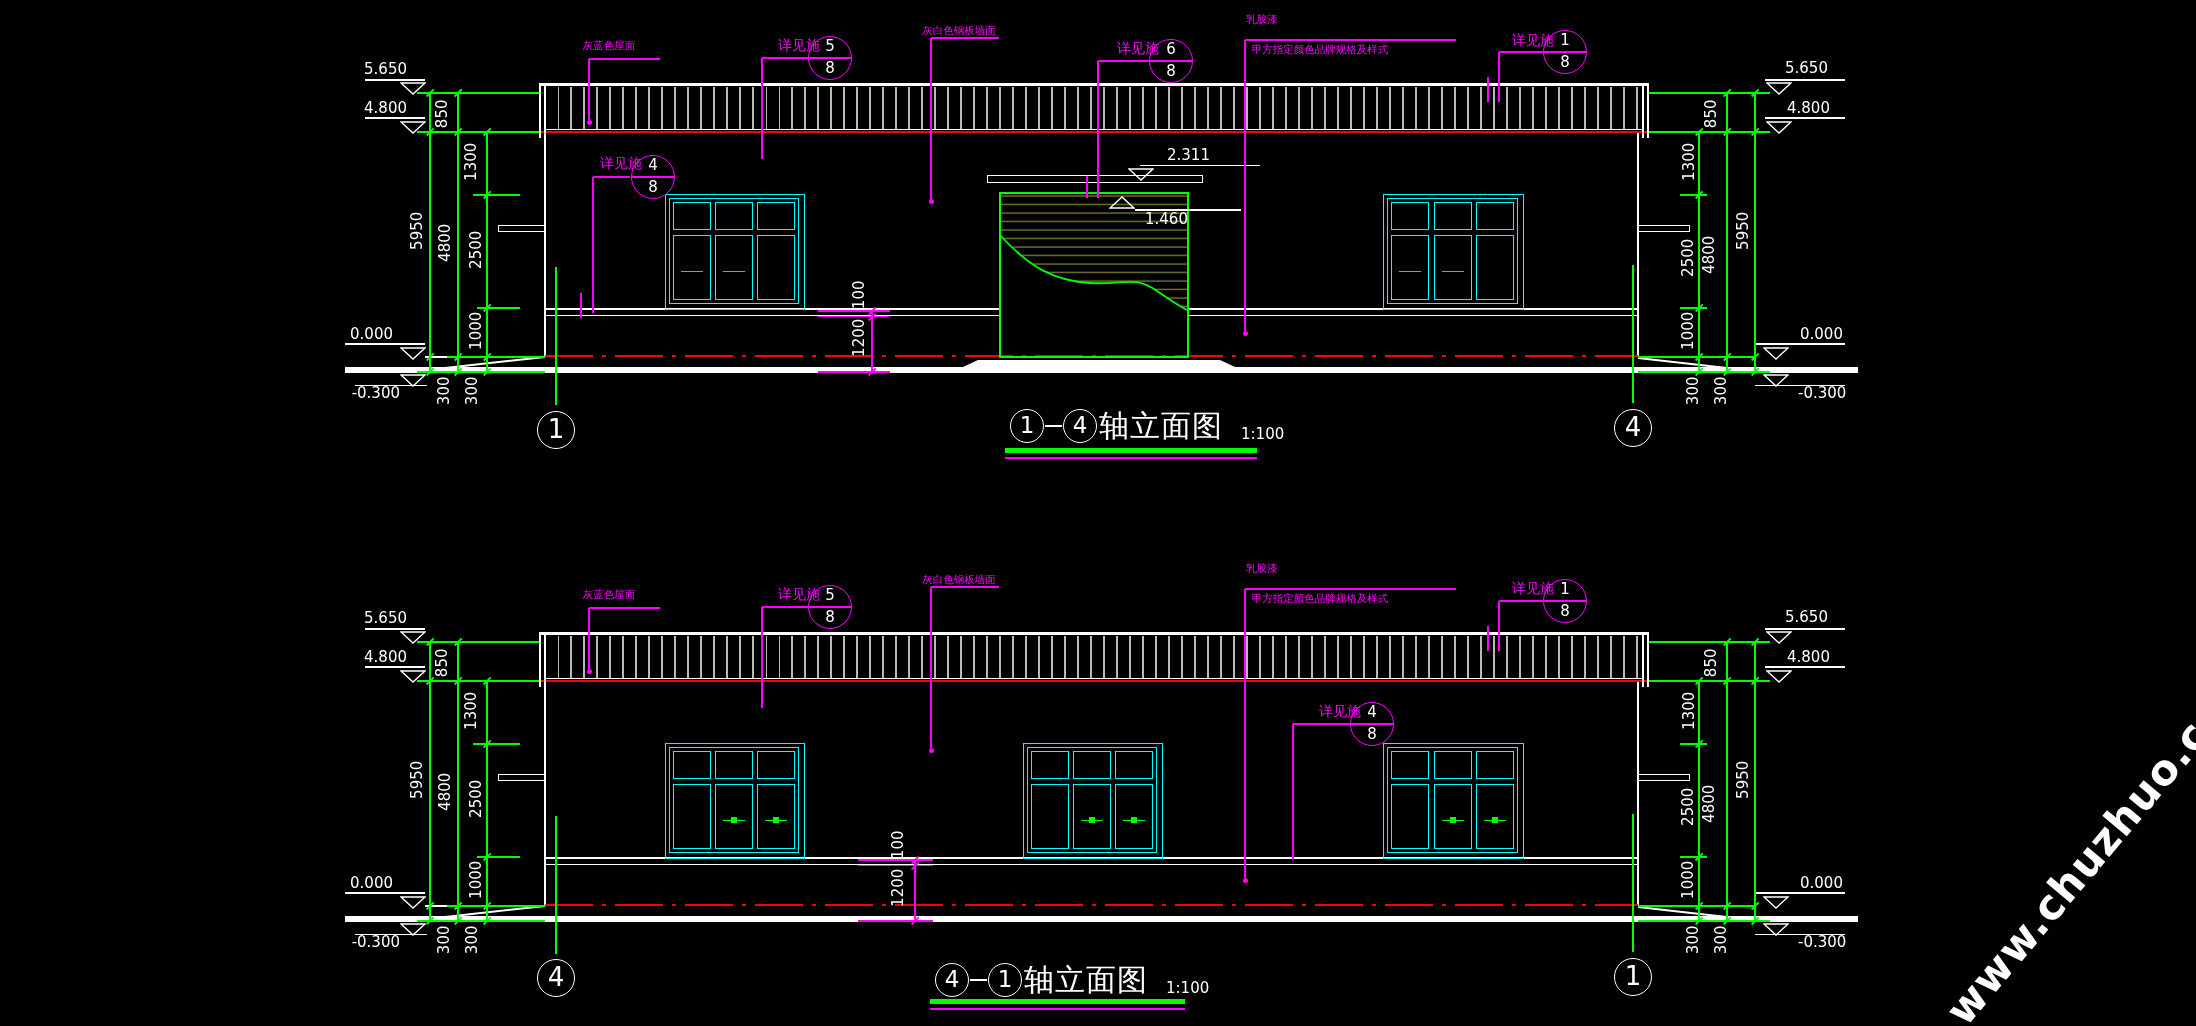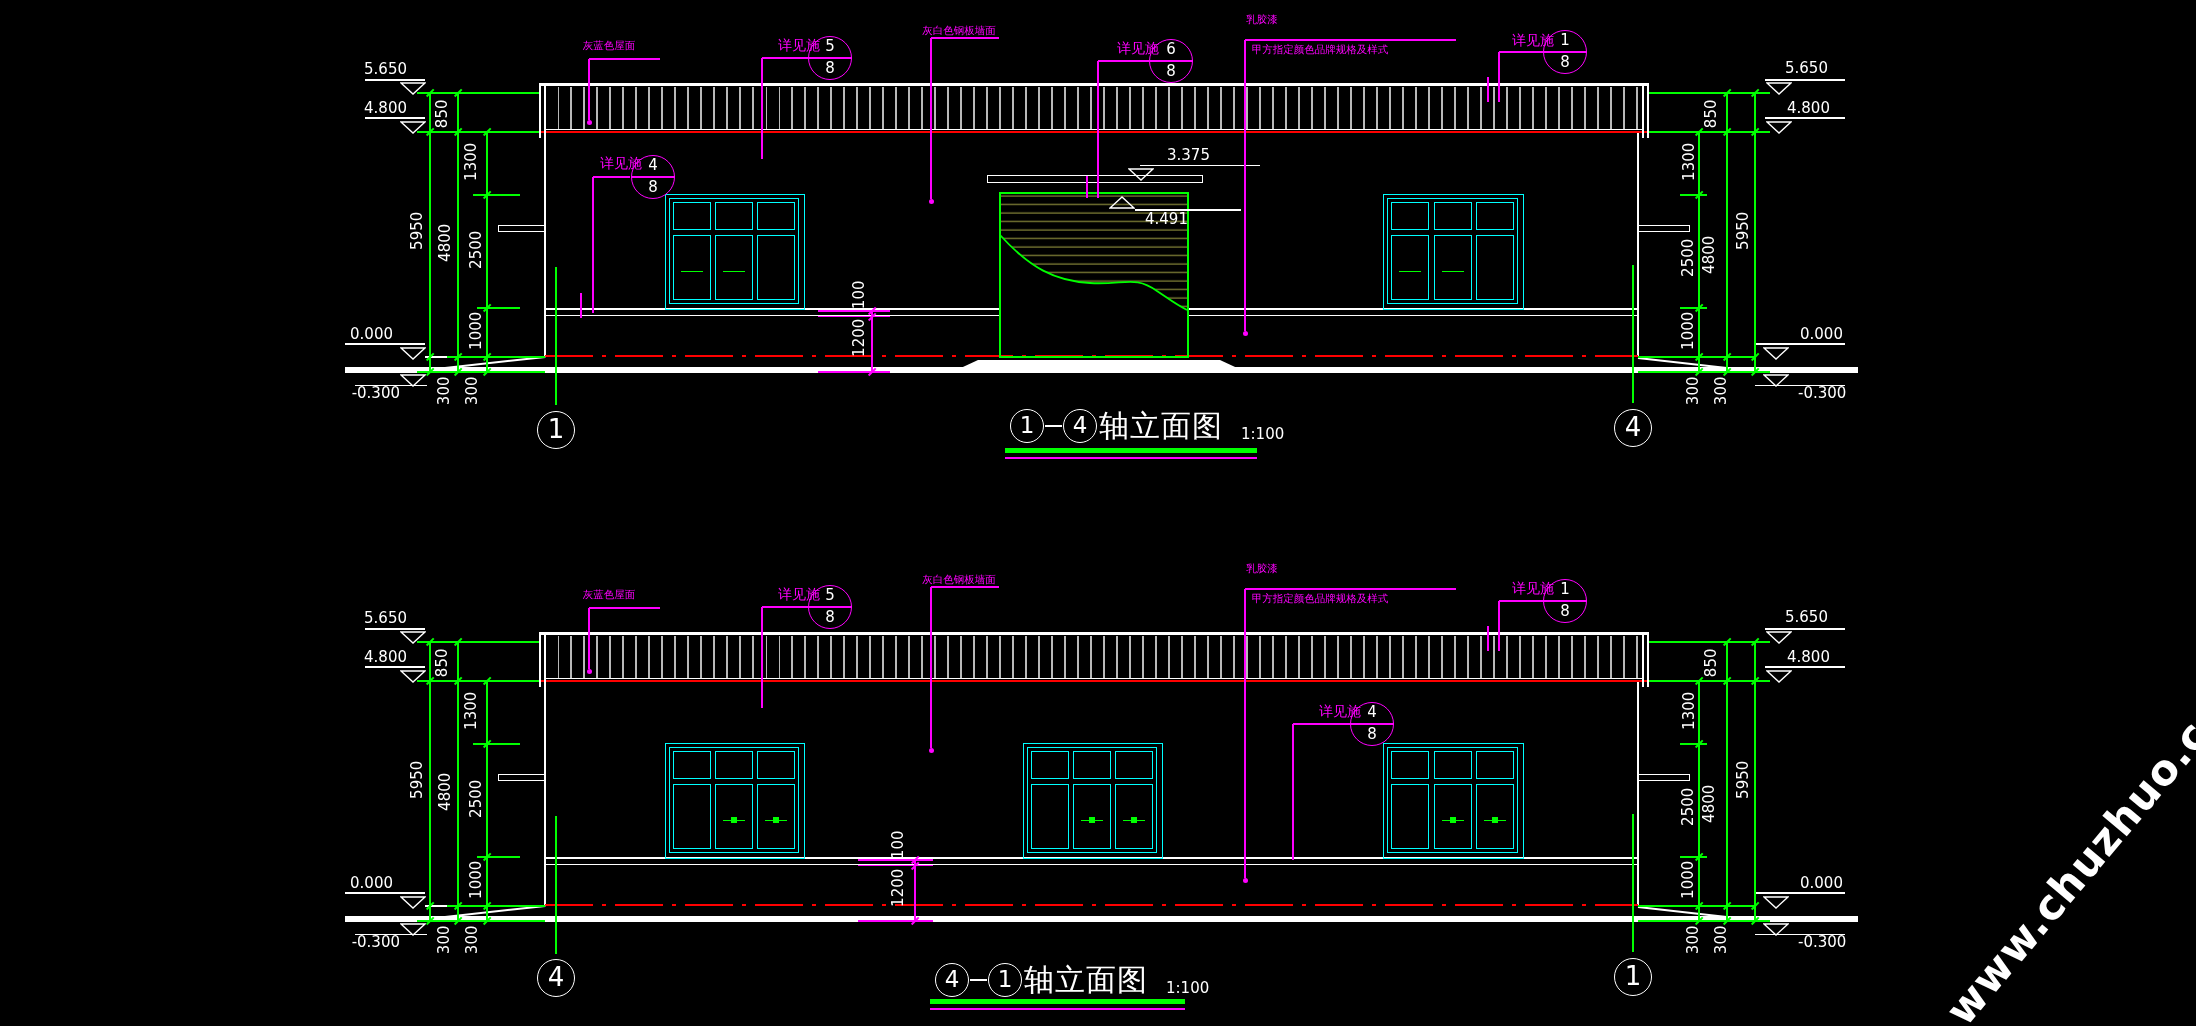--- a/index.html
+++ b/index.html
@@ -63,30 +63,30 @@
             <pattern id="hz0" width="8" height="8.5" patternUnits="userSpaceOnUse">
               <path d="M0 4 H8" stroke="#8a8a3a" stroke-width="1.2"></path>
             </pattern>
           </defs>
           <path d="M1,1 H188 V118 C176,112 170,107 158,99 C136,83 126,93 91,91 C56,89 31,76 1,43 Z" fill="url(#hz0)"></path>
           <path d="M1,43 C31,76 56,89 91,91 C126,93 136,83 158,99 C170,107 176,112 188,118" fill="none" stroke="#00ff00" stroke-width="1.8"></path>
           <rect x="1" y="1" width="188" height="164" fill="none" stroke="#00ff00" stroke-width="2"></rect>
         </svg></div>
       <div class="abs t" style="left: 987px; top: 175px; width: 216px; height: 8px; border: 1.6px solid rgb(255, 255, 255);"></div>
       <div class="abs t" style="left: 950px; top: 360px; width: 298px; height: 13px; background: rgb(255, 255, 255); clip-path: polygon(28px 0px, 270px 0px, 298px 13px, 0px 13px);"></div>
-      <div class="abs t" style="top: 145.2px; font-size: 15px; color: rgb(255, 255, 255); line-height: 21.6px; width: 220px; left: 1167px; text-align: left;">3.375</div>
+      <div class="abs t" style="top: 145.2px; font-size: 15px; color: rgb(255, 255, 255); line-height: 21.6px; width: 220px; left: 1167px; text-align: left;">2.311</div>
       <div class="abs t" style="left: 1140px; top: 164.75px; width: 120px; height: 1.5px; background: rgb(255, 255, 255);"></div>
       <div class="abs t" style="left: 1128px; top: 166px; width: 26px; height: 13px;"><svg width="26" height="13" viewBox="0 0 26 13">
           <polygon points="1,1 25,1 13,12" fill="none" stroke="#ffffff" stroke-width="1.4"></polygon>
         </svg></div>
       <div class="abs t" style="left: 1109px; top: 194px; width: 26px; height: 13px;"><svg width="26" height="13" viewBox="0 0 26 13">
           <polygon points="13,1 1,12 25,12" fill="none" stroke="#ffffff" stroke-width="1.4"></polygon>
         </svg></div>
       <div class="abs t" style="left: 1135px; top: 209.25px; width: 106px; height: 1.5px; background: rgb(255, 255, 255);"></div>
-      <div class="abs t" style="top: 209.2px; font-size: 15px; color: rgb(255, 255, 255); line-height: 21.6px; width: 220px; left: 1145px; text-align: left;">4.491</div>
+      <div class="abs t" style="top: 209.2px; font-size: 15px; color: rgb(255, 255, 255); line-height: 21.6px; width: 220px; left: 1145px; text-align: left;">1.460</div>
       <div class="abs t" style="top: 59.2px; font-size: 15px; color: rgb(255, 255, 255); line-height: 21.6px; width: 220px; left: 187px; text-align: right;">5.650</div>
       <div class="abs t" style="left: 365px; top: 79.25px; width: 60px; height: 1.5px; background: rgb(255, 255, 255);"></div>
       <div class="abs t" style="left: 400px; top: 80px; width: 26px; height: 13px;"><svg width="26" height="13" viewBox="0 0 26 13">
           <polygon points="1,1 25,1 13,12" fill="none" stroke="#ffffff" stroke-width="1.4"></polygon>
         </svg></div>
       <div class="abs t" style="top: 98.2px; font-size: 15px; color: rgb(255, 255, 255); line-height: 21.6px; width: 220px; left: 187px; text-align: right;">4.800</div>
       <div class="abs t" style="left: 365px; top: 117.25px; width: 60px; height: 1.5px; background: rgb(255, 255, 255);"></div>
       <div class="abs t" style="left: 400px; top: 119px; width: 26px; height: 13px;"><svg width="26" height="13" viewBox="0 0 26 13">
           <polygon points="1,1 25,1 13,12" fill="none" stroke="#ffffff" stroke-width="1.4"></polygon>
         </svg></div>

